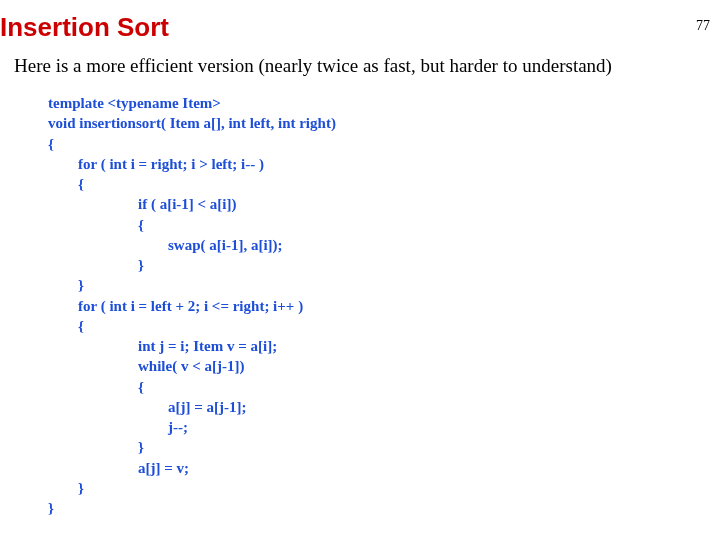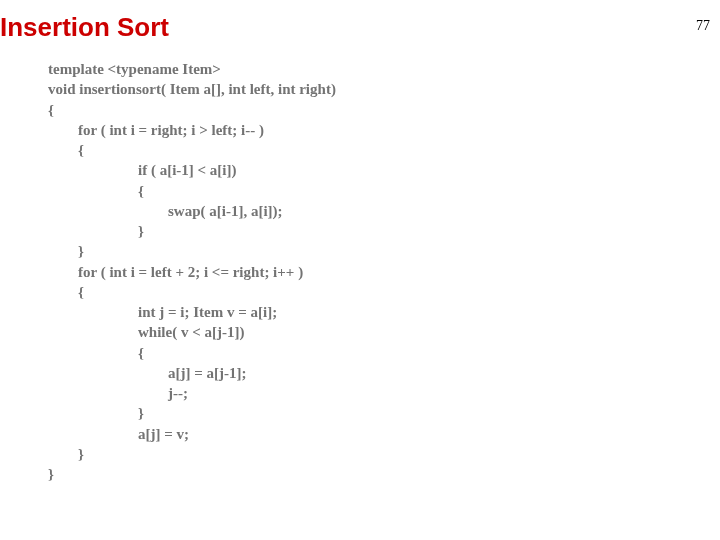--- a/index.html
+++ b/index.html
@@ -40,31 +40,32 @@
     color: #000;
   }
   .code {
     white-space: pre;
     font-family: "Times New Roman", Times, serif;
     font-size: 15px;
     line-height: 1.35;
     margin-top: 16px;
     margin-left: 48px;
     font-weight: bold;
-    color: #737373;
+    color: #1d4ed8;
   }
 </style>
 </head>
 <body>
 
 <div class="page">
   <div class="page-number">77</div>
 
   <div class="title">Insertion Sort</div>
 
+  <div class="subtitle">Here is a more efficient version (nearly twice as fast, but harder to understand)</div>
 
   <div class="code">template &lt;typename Item&gt;
 void insertionsort( Item a[], int left, int right)
 {
         for ( int i = right; i &gt; left; i-- )
         {
                         if ( a[i-1] &lt; a[i])
                         {
                                 swap( a[i-1], a[i]);
                         }

